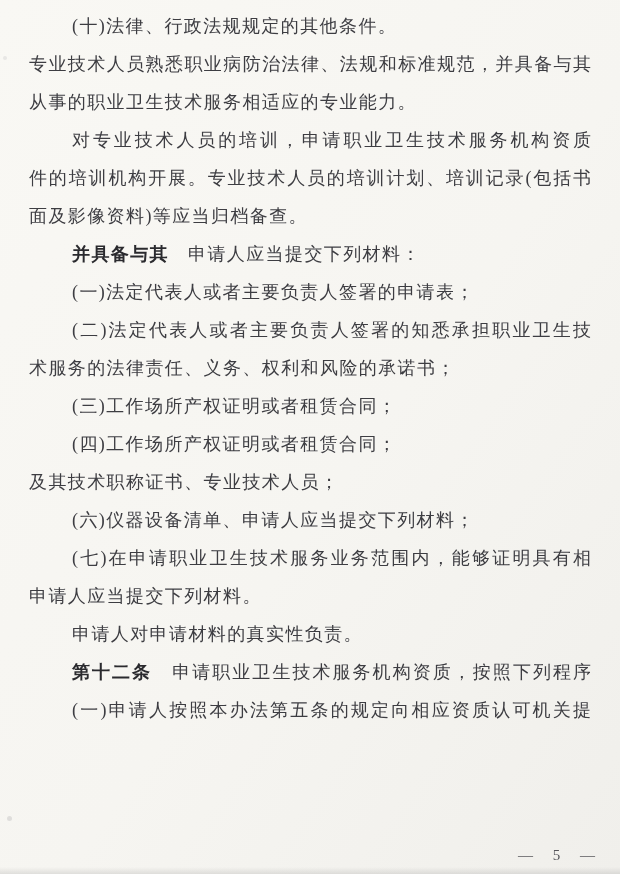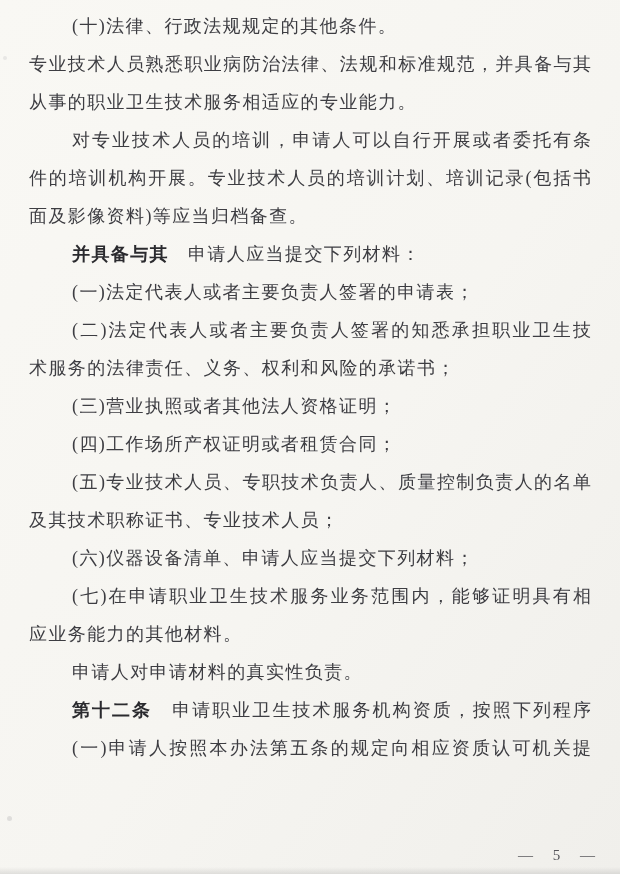--- a/index.html
+++ b/index.html
@@ -80,34 +80,33 @@
   .speck-2 { left: 7px; top: 816px; width: 5px; height: 5px; opacity: .45; }
 </style>
 </head>
 <body>
 
 <div class="page">
   <div class="content" id="lines">
       <div class="line indent"><span>(十)法律、行政法规规定的其他条件。</span></div>
       <div class="line justify"><span>专业技术人员熟悉职业病防治法律、法规和标准规范，并具备与其</span></div>
       <div class="line"><span>从事的职业卫生技术服务相适应的专业能力。</span></div>
-      <div class="line indent justify"><span>对专业技术人员的培训，申请人可以自行开展或者委托有条</span></div>
+      <div class="line indent justify"><span>对专业技术人员的培训，申请职业卫生技术服务机构资质</span></div>
       <div class="line justify"><span>件的培训机构开展。专业技术人员的培训计划、培训记录(包括书</span></div>
       <div class="line"><span>面及影像资料)等应当归档备查。</span></div>
       <div class="line indent"><span class="article">并具备与其</span><span class="gap"></span><span>申请人应当提交下列材料：</span></div>
       <div class="line indent"><span>(一)法定代表人或者主要负责人签署的申请表；</span></div>
       <div class="line indent justify"><span>(二)法定代表人或者主要负责人签署的知悉承担职业卫生技</span></div>
       <div class="line"><span>术服务的法律责任、义务、权利和风险的承诺书；</span></div>
-      <div class="line indent"><span>(三)营业执照或者其他法人资格证明；</span></div>
+      <div class="line indent"><span>(三)工作场所产权证明或者租赁合同；</span></div>
       <div class="line indent"><span>(四)工作场所产权证明或者租赁合同；</span></div>
-      <div class="line indent justify"><span>(五)专业技术人员、专职技术负责人、质量控制负责人的名单</span></div>
       <div class="line"><span>及其技术职称证书、专业技术人员；</span></div>
       <div class="line indent"><span>(六)仪器设备清单、申请人应当提交下列材料；</span></div>
       <div class="line indent justify"><span>(七)在申请职业卫生技术服务业务范围内，能够证明具有相</span></div>
-      <div class="line"><span>应业务能力的其他材料。</span></div>
+      <div class="line"><span>申请人应当提交下列材料。</span></div>
       <div class="line indent"><span>申请人对申请材料的真实性负责。</span></div>
       <div class="line indent justify"><span class="article">第十二条</span><span class="gap"></span><span>申请职业卫生技术服务机构资质，按照下列程序</span></div>
       <div class="line indent justify"><span>(一)申请人按照本办法第五条的规定向相应资质认可机关提</span></div>
     </div>
   <div class="footer">
     <span>— 5 —</span>
   </div>
   <div class="speck speck-1"></div>
   <div class="speck speck-2"></div>
 </div>

